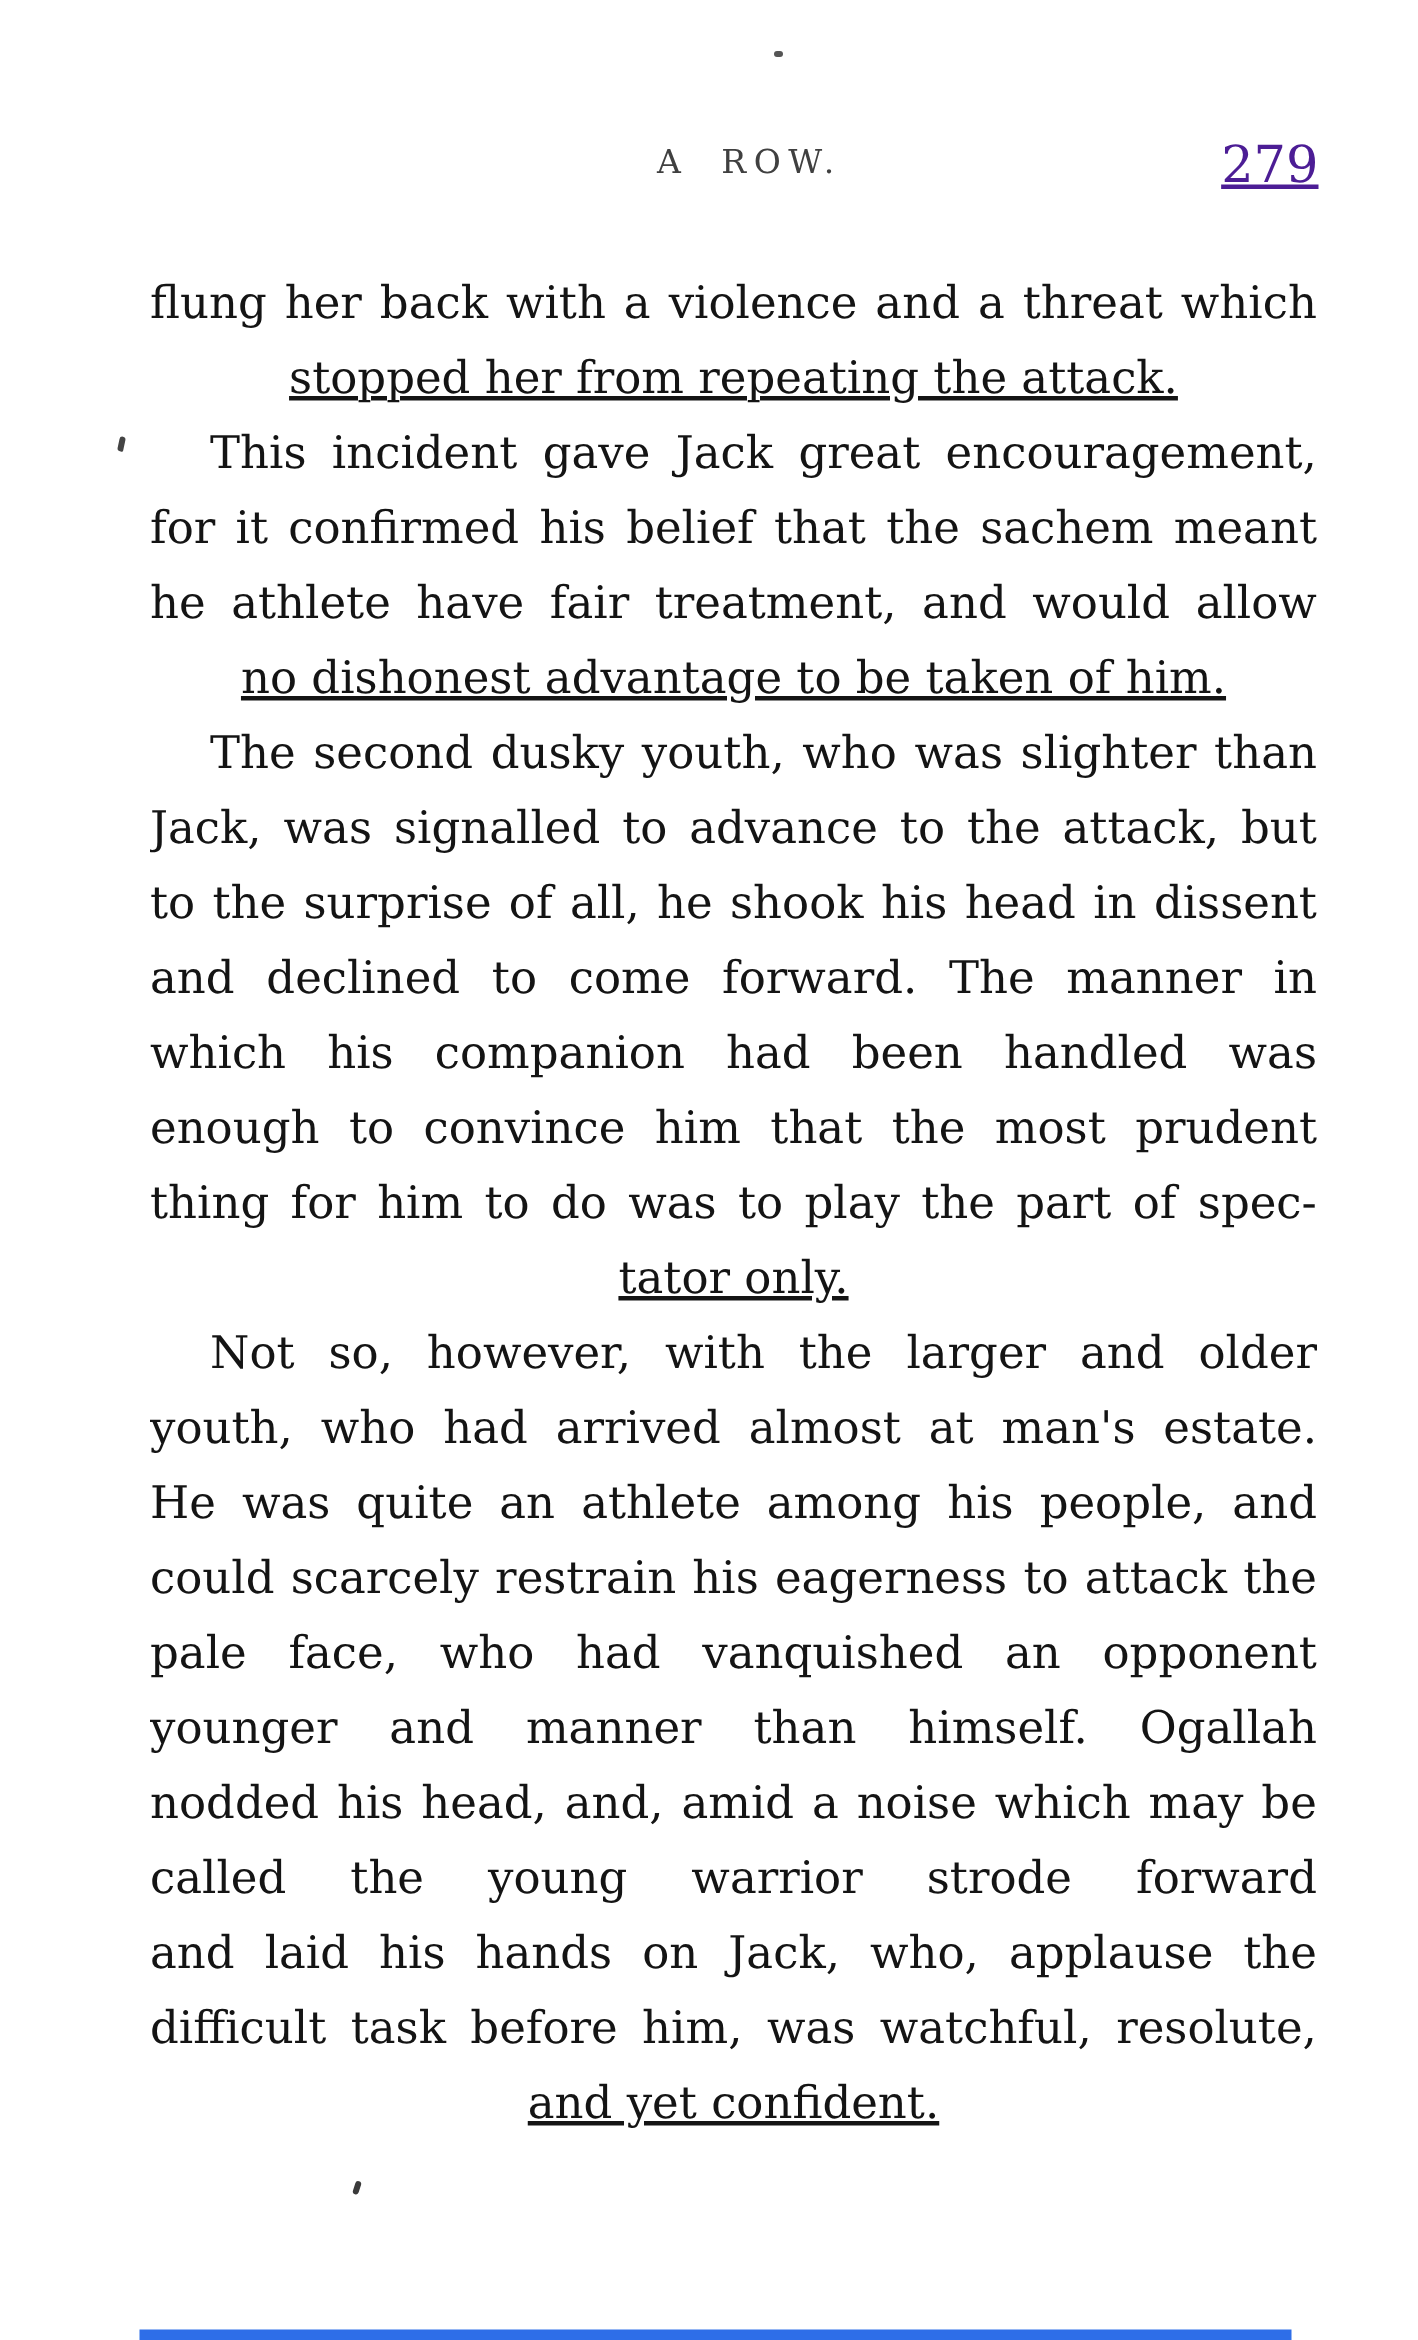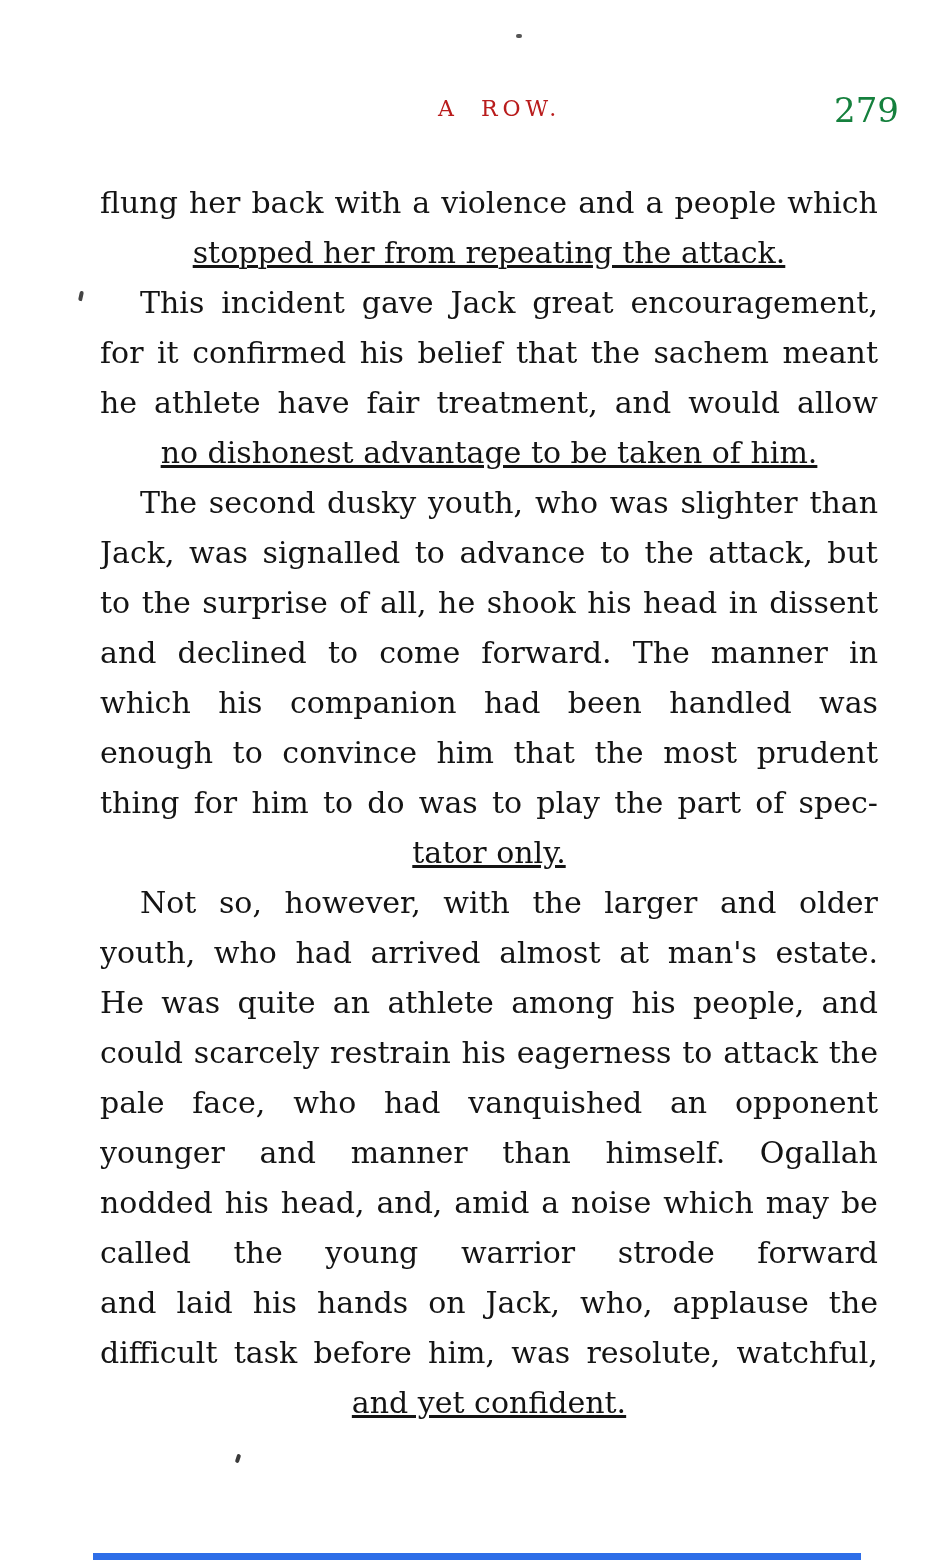--- a/index.html
+++ b/index.html
@@ -23,28 +23,29 @@
     width: 945px;
     height: 40px;
   }
   .running-title {
     position: absolute;
     left: 438px;
     top: 6px;
     font-size: 22px;
     letter-spacing: 5px;
     word-spacing: 10px;
-    color: #b91c1c;
+    color: #404040;
   }
   .page-number {
     position: absolute;
-    right: 46px;
+    right: 66px;
     top: 0px;
     font-size: 34px;
-    color: #15803d;
+    color: #4c1d95;
+    text-decoration: underline;
   }
   .text-block {
     position: absolute;
     left: 100px;
     top: 178px;
     width: 778px;
     overflow: hidden;
   }
   .line {
     height: 50px;
@@ -117,21 +118,21 @@
 
   <div class="line justified">
         <span>flung</span>
         <span>her</span>
         <span>back</span>
         <span>with</span>
         <span>a</span>
         <span>violence</span>
         <span>and</span>
         <span>a</span>
-        <span>people</span>
+        <span>threat</span>
         <span>which</span>
       </div>
       <div class="line last">stopped her from repeating the attack.</div>
       <div class="line justified indent">
         <span>This</span>
         <span>incident</span>
         <span>gave</span>
         <span>Jack</span>
         <span>great</span>
         <span>encouragement,</span>
@@ -324,22 +325,22 @@
         <span>who,</span>
         <span>applause</span>
         <span>the</span>
       </div>
       <div class="line justified">
         <span>difficult</span>
         <span>task</span>
         <span>before</span>
         <span>him,</span>
         <span>was</span>
+        <span>watchful,</span>
         <span>resolute,</span>
-        <span>watchful,</span>
       </div>
       <div class="line last">and yet confident.</div>
     </div>
 
   <div class="speck top-mark"></div>
   <div class="speck margin-comma"></div>
   <div class="speck bottom-comma"></div>
 
   <div class="bottom-bar" style="background: rgb(46, 110, 232);"></div>
 

